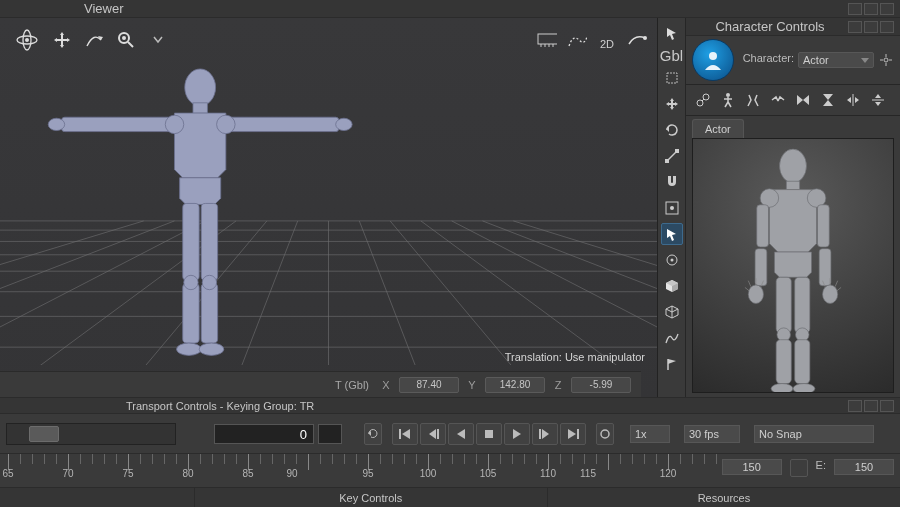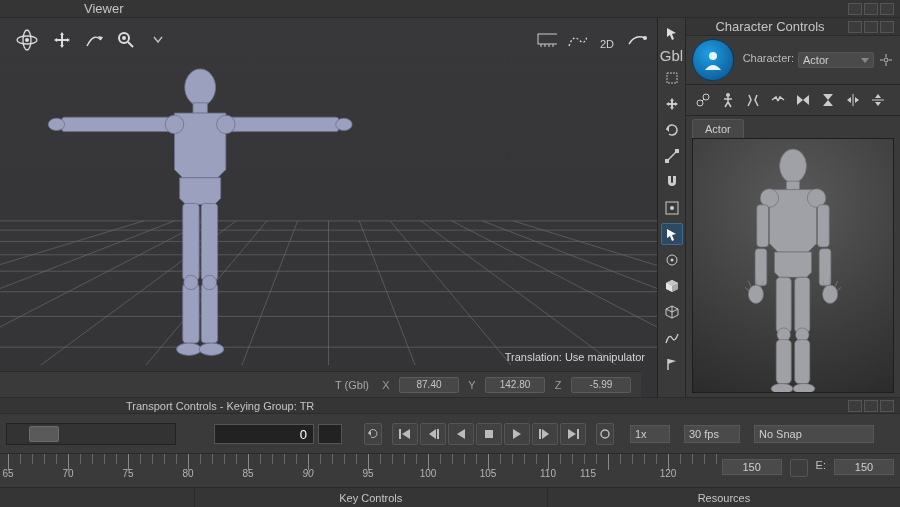--- a/index.html
+++ b/index.html
@@ -619,21 +619,21 @@
       <div class="tick" style="left: 212px;"></div>
       <div class="tick" style="left: 224px;"></div>
       <div class="tick" style="left: 236px;"></div>
       <div class="tick tall" style="left: 248px;"></div>
       <div class="tickLabel" style="left: 248px;">85</div>
       <div class="tick" style="left: 260px;"></div>
       <div class="tick" style="left: 272px;"></div>
       <div class="tick" style="left: 284px;"></div>
       <div class="tick" style="left: 296px;"></div>
       <div class="tick tall" style="left: 308px;"></div>
-      <div class="tickLabel" style="left: 308px; font-style: italic;">90</div>
+      <div class="tickLabel" style="left: 292px;">90</div>
       <div class="tick" style="left: 320px;"></div>
       <div class="tick" style="left: 332px;"></div>
       <div class="tick" style="left: 344px;"></div>
       <div class="tick" style="left: 356px;"></div>
       <div class="tick tall" style="left: 368px;"></div>
       <div class="tickLabel" style="left: 368px;">95</div>
       <div class="tick" style="left: 380px;"></div>
       <div class="tick" style="left: 392px;"></div>
       <div class="tick" style="left: 404px;"></div>
       <div class="tick" style="left: 416px;"></div>

